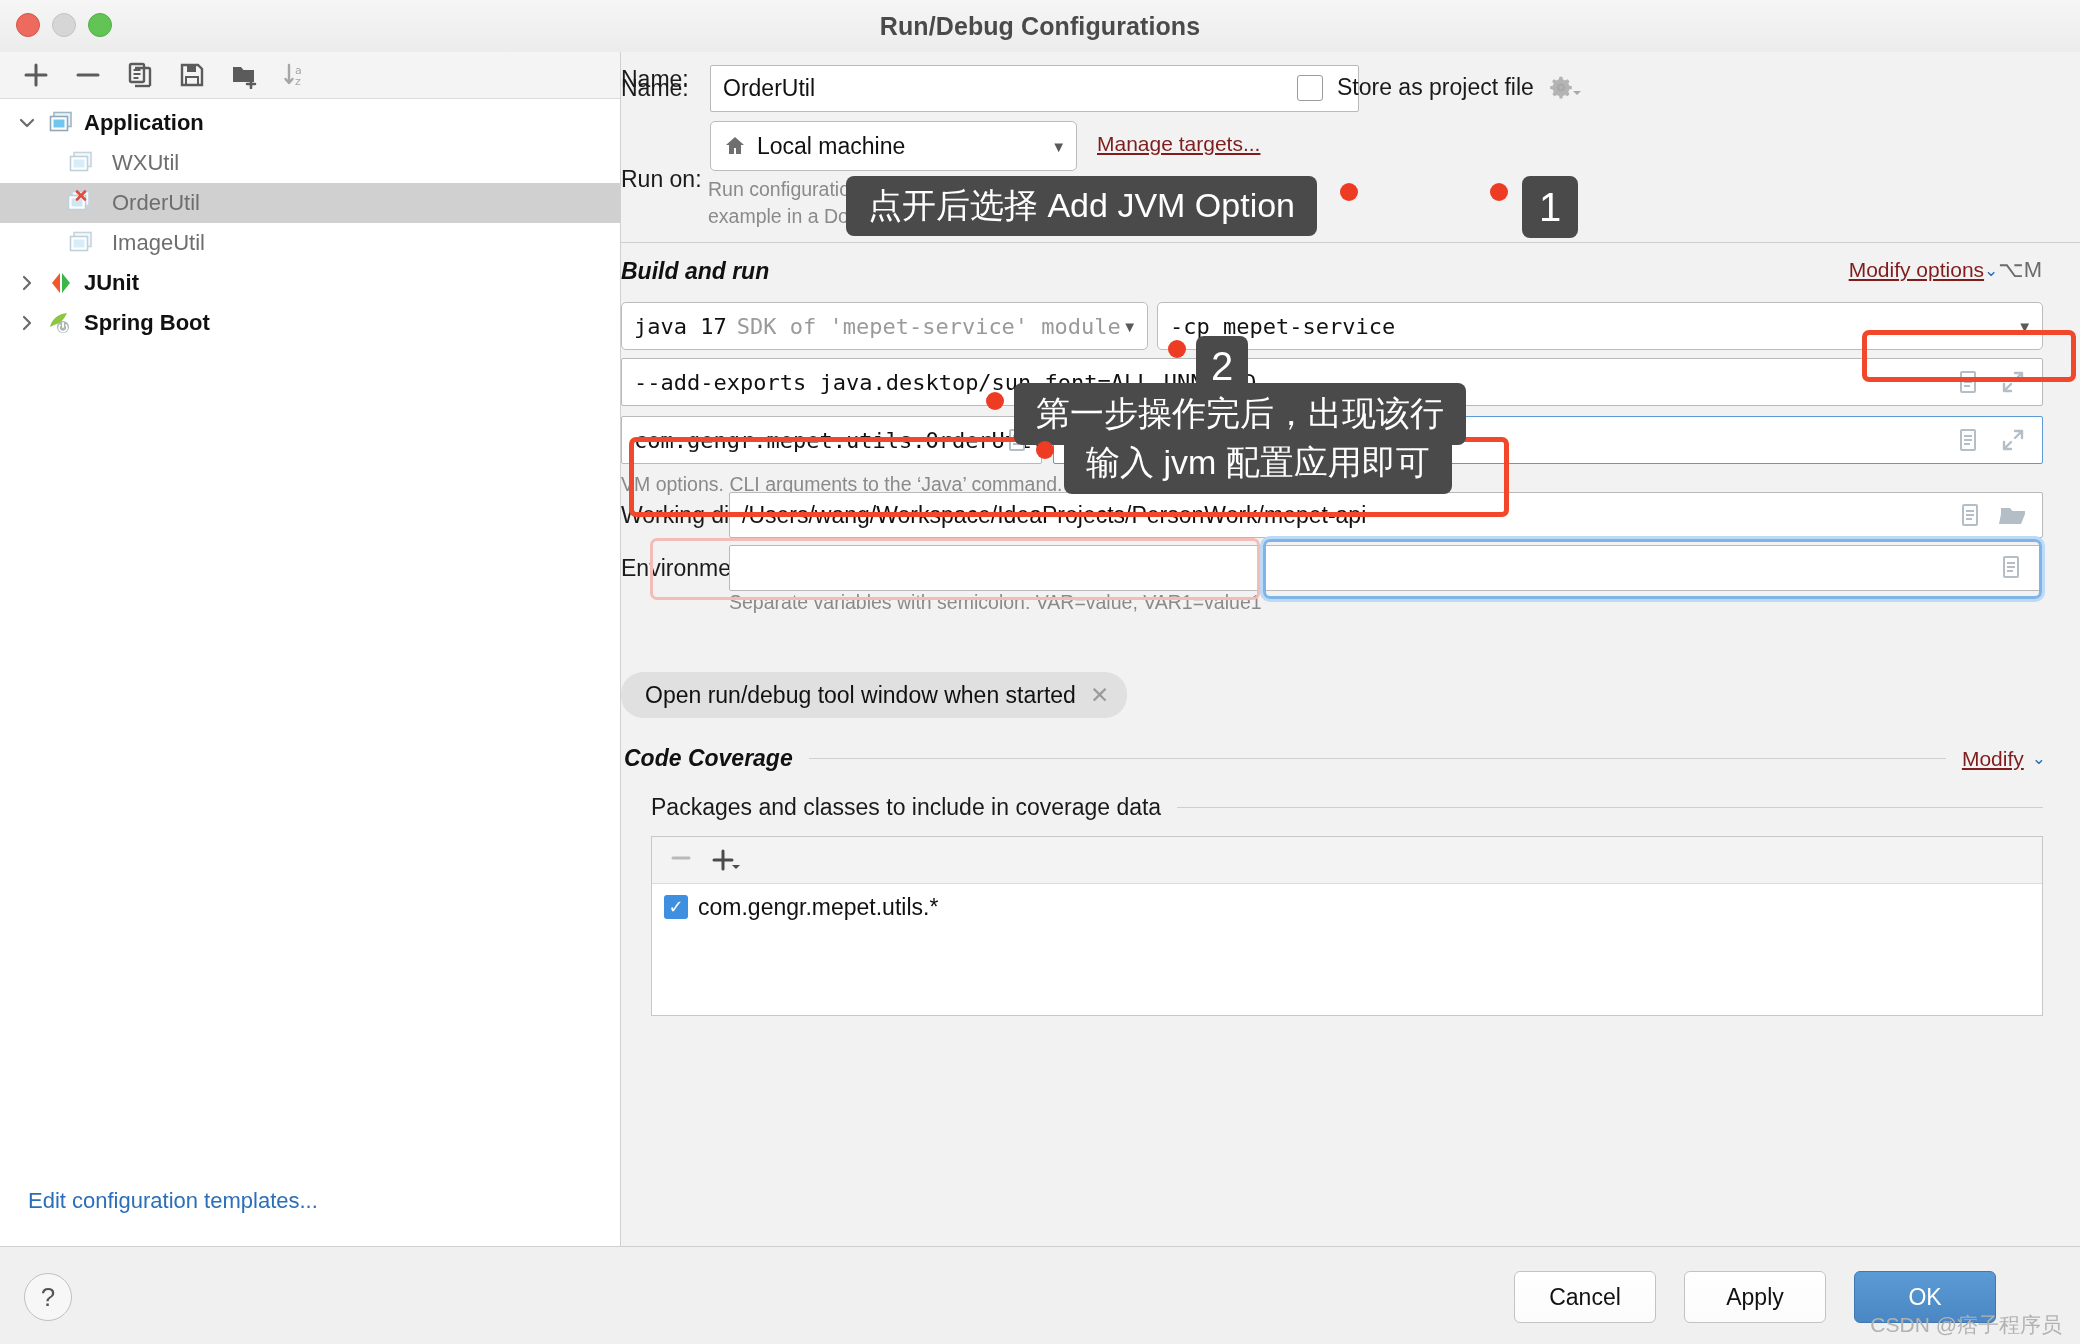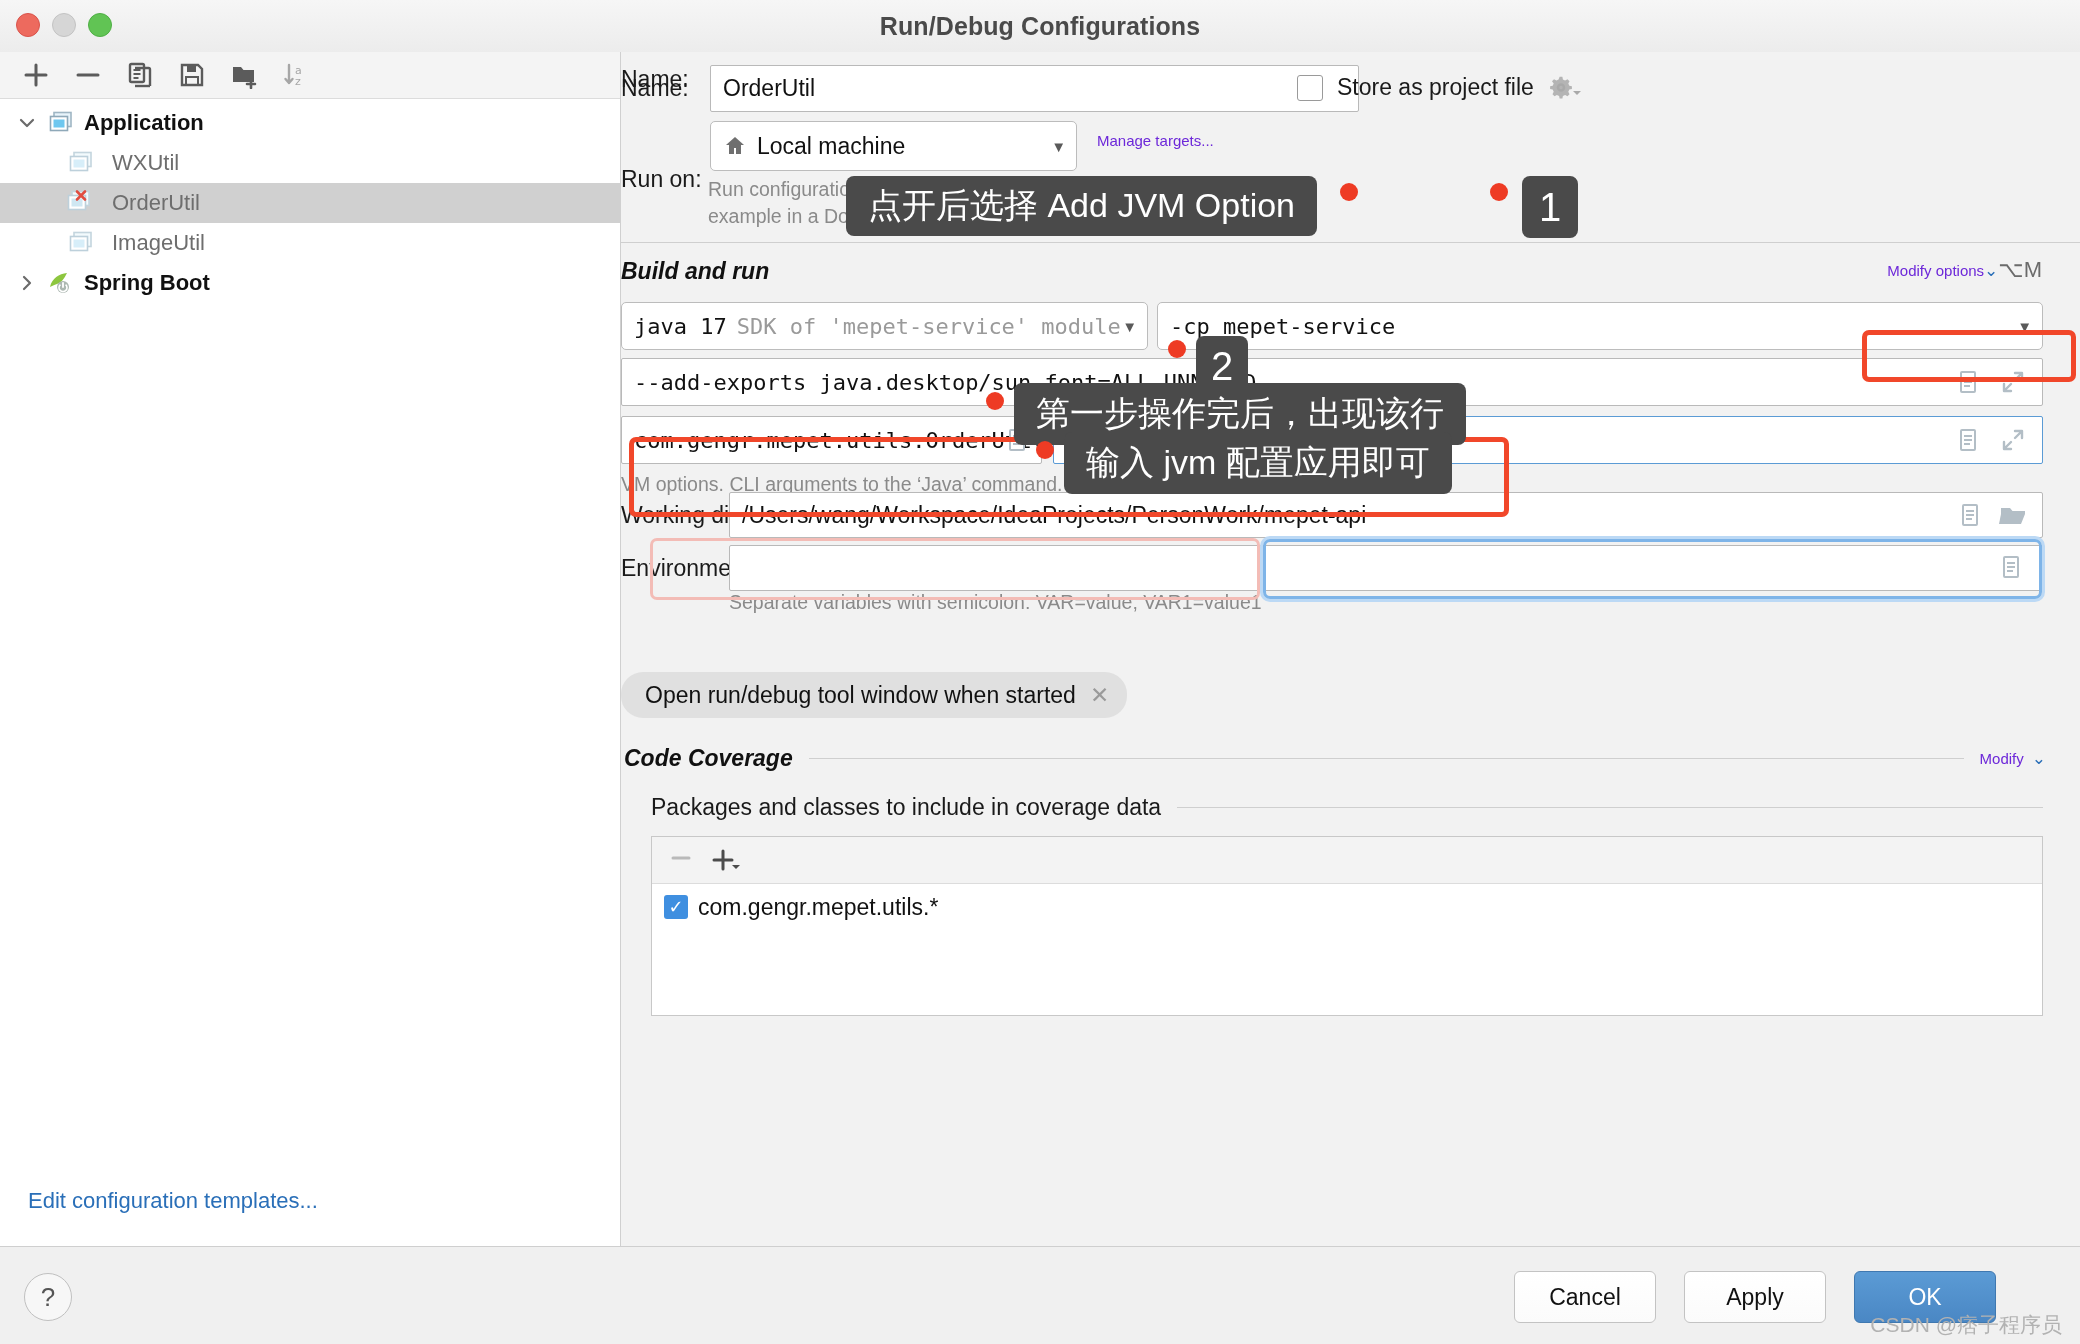--- a/index.html
+++ b/index.html
@@ -79,21 +79,21 @@
     background: #ffffff; border: 1px solid #b9b9b9; box-sizing: border-box;
     font-size: 23px; color: #111; display: flex; align-items: center;
     padding: 0 12px; border-radius: 2px;
   }
   .mono { font-family: "DejaVu Sans Mono", "Liberation Mono", monospace; font-size: 22px; }
   .combo {
     background: #ffffff; border: 1px solid #bcbcbc; border-radius: 5px; box-sizing: border-box;
     display: flex; align-items: center; padding: 0 10px 0 12px; font-size: 23px; color: #111;
   }
   .caret { margin-left: auto; color: #5a5a5a; font-size: 15px; }
-  .link { color: #6d28d9; font-size: 15px; }
+  .link { color: #7f1d1d; font-size: 21px; text-decoration: underline; }
   .sectiontitle { font-size: 23px; font-weight: bold; color: #111; font-style: italic; }
   .divline { height: 1px; background: #cfcfcf; }
 
   .chip {
     background: #e0e0e0; border-radius: 22px; height: 46px;
     display: inline-flex; align-items: center; padding: 0 18px 0 24px;
     font-size: 23px; color: #111;
   }
   .chip .x { margin-left: 14px; color: #9a9a9a; font-size: 23px; }
 
@@ -263,20 +263,34 @@
         <span class="tree-ico" style="position:absolute; left:64px;">
           <svg width="26" height="26" viewBox="0 0 26 26">
             <rect x="6" y="2.5" width="17" height="14" fill="#f3fafd" stroke="#c4d5de" stroke-width="1.6"></rect>
             <rect x="2.5" y="6.5" width="17" height="14" fill="#ffffff" stroke="#bdd0db" stroke-width="1.6"></rect>
             <rect x="5.5" y="9.5" width="11" height="8" fill="#d7eef9"></rect>
           </svg>
         </span>
         <span style="padding-left:34px">ImageUtil</span>
       </div>
 
+      <div class="tree-row group">
+        <span class="twisty">
+          <svg width="22" height="22" viewBox="0 0 22 22">
+              <path d="M8 5l6 6-6 6" fill="none" stroke="#6b6b6b" stroke-width="2.2" stroke-linecap="round" stroke-linejoin="round"></path>
+            </svg>
+        </span>
+        <span class="tree-ico">
+          <svg width="26" height="26" viewBox="0 0 26 26">
+            <path d="M12 3L4 13l8 10z" fill="#f0582a"></path>
+            <path d="M14 3l8 10-8 10z" fill="#3cb54a"></path>
+          </svg>
+        </span>
+        <span>JUnit</span>
+      </div>
 
       <div class="tree-row group">
         <span class="twisty">
           <svg width="22" height="22" viewBox="0 0 22 22">
               <path d="M8 5l6 6-6 6" fill="none" stroke="#6b6b6b" stroke-width="2.2" stroke-linecap="round" stroke-linejoin="round"></path>
             </svg>
         </span>
         <span class="tree-ico">
           <svg width="28" height="26" viewBox="0 0 28 26">
             <path d="M3 17c2-9 9-13 17-14-3 6-5 9-10 11-3 1.2-5 2-7 3z" fill="#8dc63f"></path>

